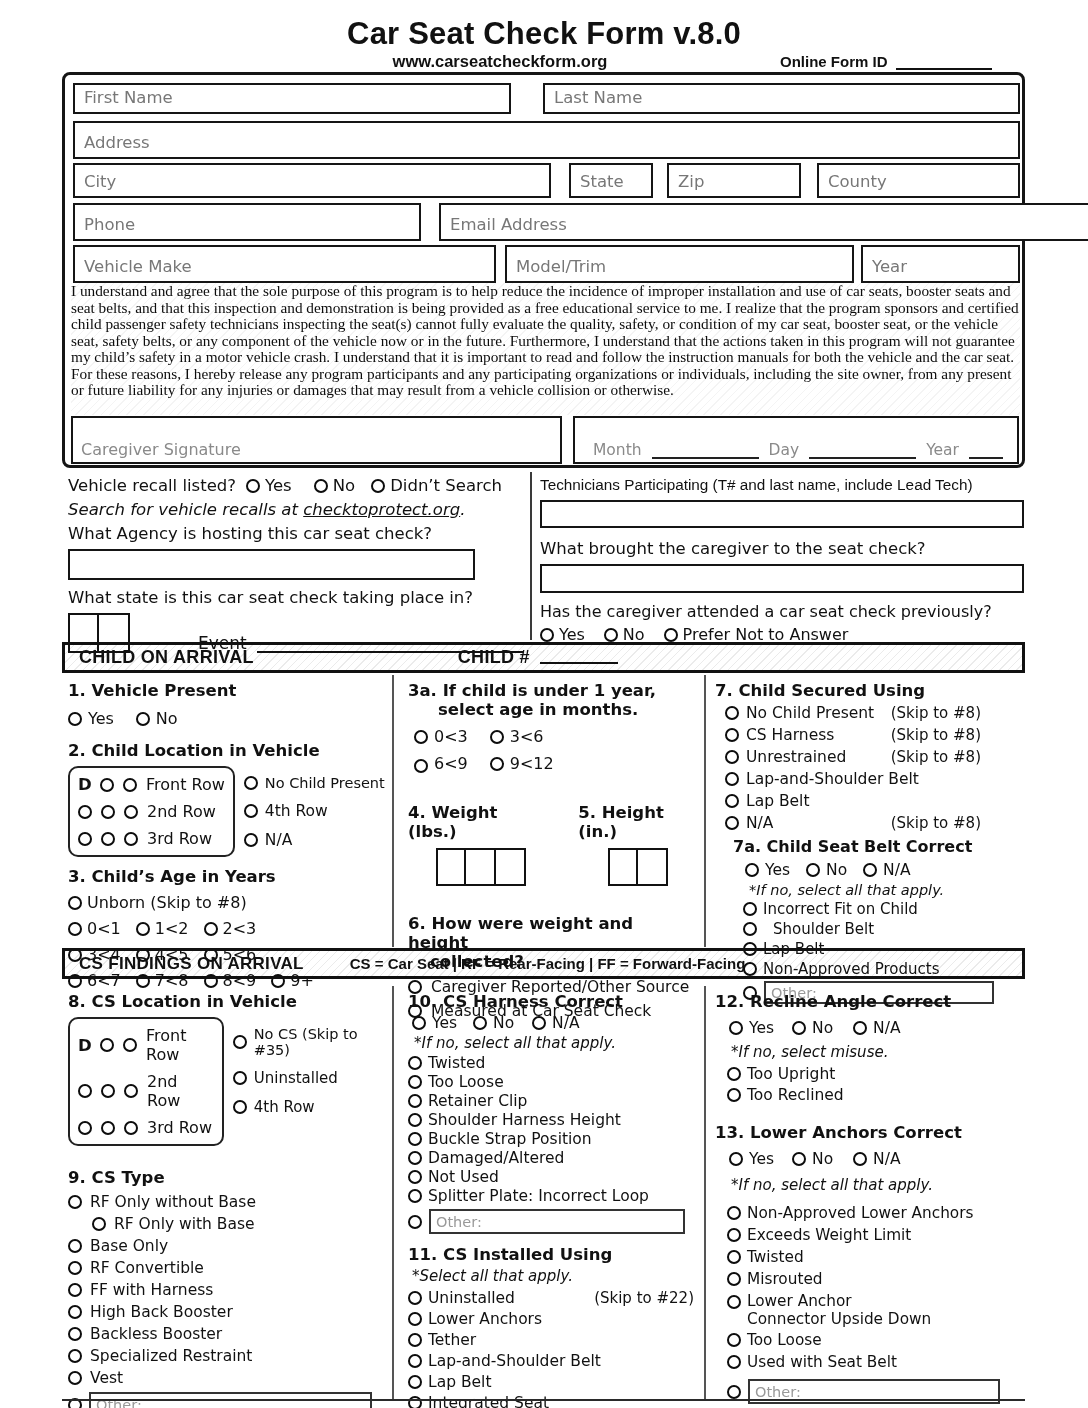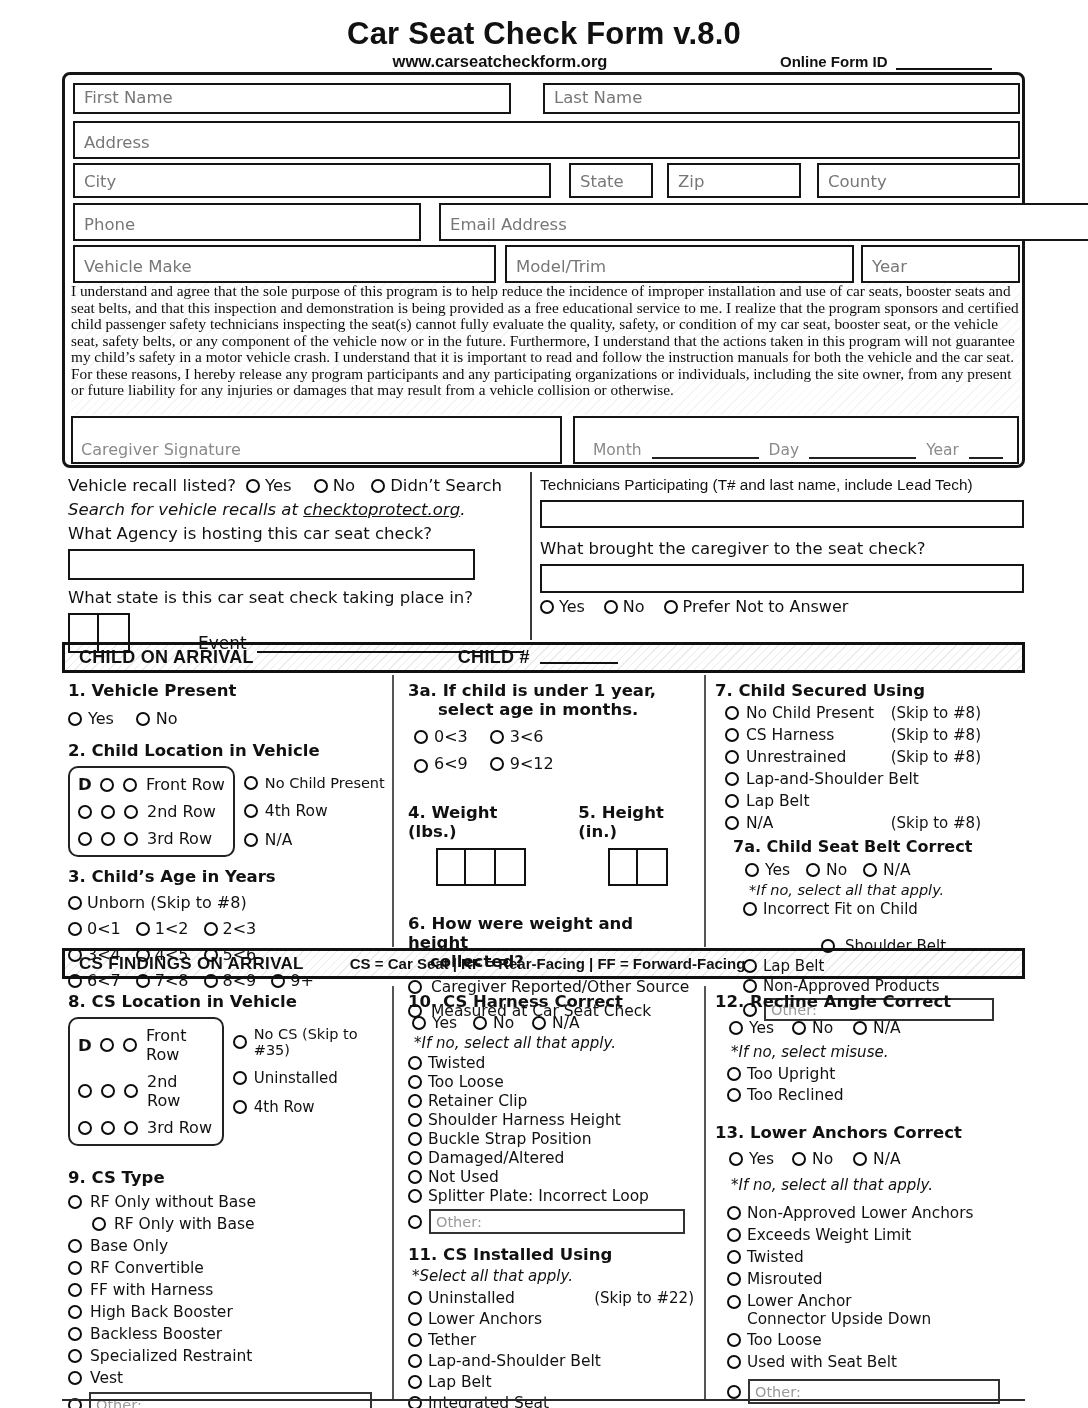--- a/index.html
+++ b/index.html
@@ -147,20 +147,21 @@
         <span style="margin-left:68px;font-size:17px;">Event</span>
         <span class="eventline" style="margin-left:10px;"></span>
       </div>
     </div>
 
     <div class="pc-right">
       <div style="margin-top:6px;font-size:15.3px;font-family:'Liberation Sans',sans-serif;">Technicians Participating (T# and last name, include Lead Tech)</div>
       <div class="inputbox" style="width:484px;height:28px;margin-top:6px;"></div>
       <div style="margin-top:11px;">What brought the caregiver to the seat check?</div>
       <div class="inputbox" style="width:484px;height:29px;margin-top:6px;"></div>
+      <div style="margin-top:9px;font-size:16px;">Has the caregiver attended a car seat check previously?</div>
       <div class="row" style="gap:5px;margin-top:4px;font-size:16px;">
         <span class="r"></span>
           <span>Yes</span>
         <span class="r" style="margin-left:14px;"></span>
           <span>No</span>
         <span class="r" style="margin-left:14px;"></span>
           <span>Prefer Not to Answer</span>
       </div>
     </div>
   </div>
@@ -358,21 +359,21 @@
         <span class="r" style="margin-left:10px;"></span>
           <span>No</span>
         <span class="r" style="margin-left:10px;"></span>
           <span>N/A</span>
       </div>
       <div class="it" style="margin-top:3px;padding-left:34px;font-size:14.5px;">*If no, select all that apply.</div>
       <div class="opt" style="margin-top:2px;padding-left:28px;font-size:15px;gap:6px;">
           <span class="r"></span>
           <span>Incorrect Fit on Child</span>
         </div>
-      <div class="opt" style="margin-top:19px;padding-left:28px;font-size:15px;gap:10px;justify-content:center;">
+      <div class="opt" style="margin-top:2px;padding-left:28px;font-size:15px;gap:16px;">
           <span class="r"></span>
           <span>Shoulder Belt</span>
         </div>
       <div class="opt" style="margin-top:2px;padding-left:28px;font-size:15px;gap:6px;">
           <span class="r"></span>
           <span>Lap Belt</span>
         </div>
       <div class="opt" style="margin-top:2px;padding-left:28px;font-size:15px;gap:6px;">
           <span class="r"></span>
           <span>Non-Approved Products</span>

